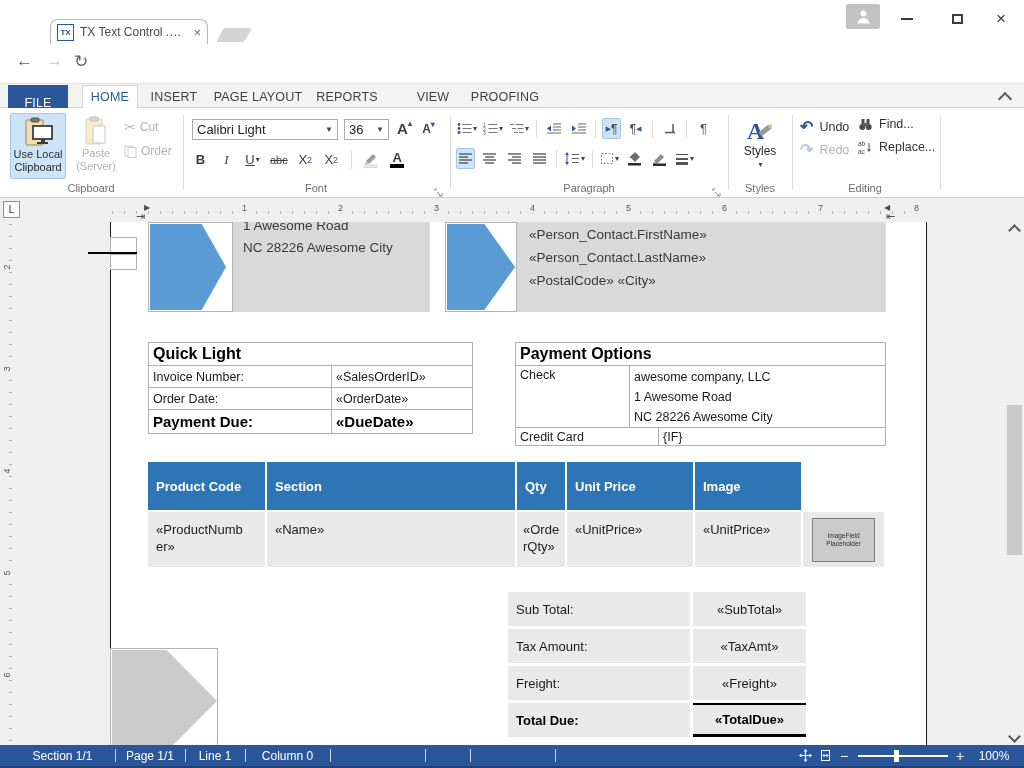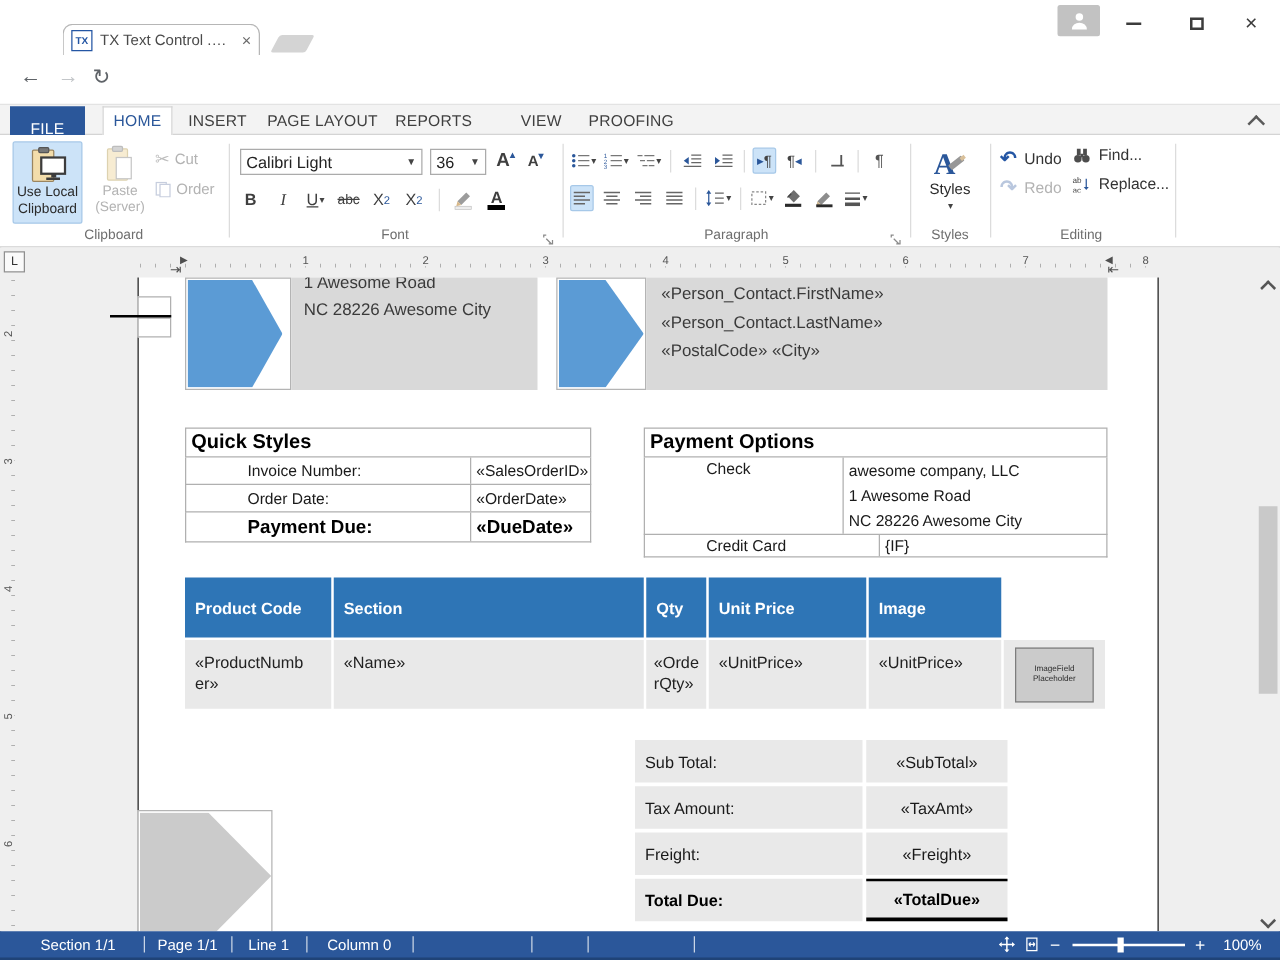--- a/index.html
+++ b/index.html
@@ -91,21 +91,21 @@
   .foldbox{position:absolute;background:#fff;border:1px solid #b0b0b0;box-sizing:border-box;}
   #foldline{position:absolute;left:88px;top:54px;width:49px;height:2px;background:#000;}
 
   .arrowbox{position:absolute;background:#fff;border:1px solid #b4b4b4;box-sizing:border-box;}
   .pentagon{position:absolute;left:1px;top:1px;bottom:1px;background:#5b9bd5;}
   .graycell{position:absolute;background:#d9d9d9;overflow:hidden;font-size:13.5px;color:#3a3a3a;}
 
   .dtable{position:absolute;border-collapse:collapse;}
   .qf-title{border:1px solid #b0b0b0;background:#fff;font-size:16px;font-weight:bold;color:#000;
     padding:2px 0 2px 4px;box-sizing:border-box;}
-  .qf-row{display:grid;border:1px solid #b0b0b0;border-top:none;box-sizing:border-box;padding-left:45px;}
+  .qf-row{display:grid;border:1px solid #b0b0b0;border-top:none;box-sizing:border-box;}
   .qf-row > div{font-size:12.5px;color:#1a1a1a;padding-left:4px;display:flex;align-items:center;box-sizing:border-box;}
   .qf-row > div + div{border-left:1px solid #b0b0b0;}
 
   .ptable-head{position:absolute;display:grid;grid-template-columns:117px 248px 48px 126px 106px 81px;gap:2px;}
   .ptable-head > div{background:#2e75b6;color:#fff;font-size:13px;font-weight:600;display:flex;
     align-items:center;padding-left:8px;box-sizing:border-box;height:48px;}
   .ptable-row{position:absolute;display:grid;grid-template-columns:117px 248px 48px 126px 106px 81px;gap:2px;}
   .ptable-row > div{background:#e9e9e9;font-size:13px;color:#222;padding:9px 6px 0 8px;box-sizing:border-box;
     height:55px;line-height:17px;}
   .wrapcell{word-break:break-all;}
@@ -510,21 +510,21 @@
     </div>
     <div class="graycell" style="left:517px;top:24px;width:369px;height:90px;">
       <div style="margin:1px 0 0 12px;line-height:23px;">
         <div>«Person_Contact.FirstName»</div>
         <div>«Person_Contact.LastName»</div>
         <div>«PostalCode» «City»</div>
       </div>
     </div>
 
     <div class="dtable" style="left:148px;top:144px;width:325px;">
-      <div class="qf-title">Quick Styles</div>
+      <div class="qf-title">Quick Light</div>
       <div class="qf-row" style="grid-template-columns:182px 141px;height:22px;">
         <div>Invoice Number:</div>
         <div>«SalesOrderID»</div>
       </div>
       <div class="qf-row" style="grid-template-columns:182px 141px;height:22px;">
         <div>Order Date:</div>
         <div>«OrderDate»</div>
       </div>
       <div class="qf-row" style="grid-template-columns:182px 141px;height:24px;">
         <div style="font-size:15px;font-weight:bold;color:#000;">Payment Due:</div>

